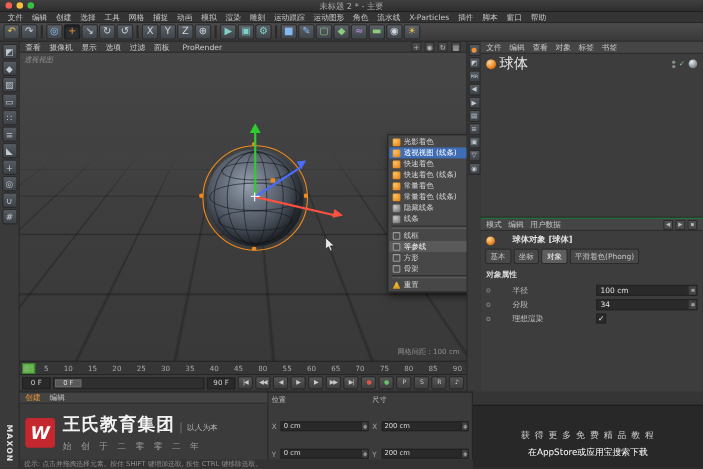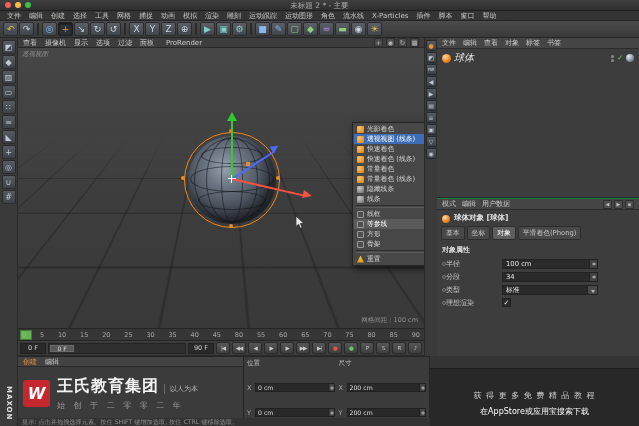--- a/index.html
+++ b/index.html
@@ -96,40 +96,40 @@
   .ssicon.ss-psr{font-size:4px;letter-spacing:-0.5px;}
   .ssicon.ic-o{color:#ef9234;}
 
   
   .objmgr{position:absolute;left:437px;top:38px;width:202px;height:160px;background:#3d3d3d;border-bottom:1px solid #282828;}
   .omhead{height:11px;background:#454545;border-bottom:1px solid #2c2c2c;display:flex;gap:7px;align-items:center;padding:0 5px;font-size:7px;}
   .omm{color:#c9c9c9;}
   .omrow{margin-top:3px;display:flex;align-items:center;gap:3px;padding:0 5px;height:12px;}
   .obj-icon{width:9px;height:9px;border-radius:50%;background:radial-gradient(circle at 35% 30%,#ffd9a0,#e8821e 60%,#9a5410);flex:none;}
   .obj-icon.small{width:8px;height:8px;}
-  .obj-label{font-size:10px;color:#e6e6e6;font-style:italic;}
+  .obj-label{font-size:13px;color:#e6e6e6;}
   .omright{margin-left:auto;display:flex;align-items:center;gap:3px;}
   .viscol{display:flex;flex-direction:column;gap:1px;}
   .vdot{width:3px;height:3px;border-radius:50%;background:#8a8a8a;}
   .omcheck{color:#7ec87e;font-size:7px;}
   .phongtag{width:8px;height:8px;border-radius:50%;background:radial-gradient(circle at 35% 30%,#dfe7ee,#7d8garbage) ;background:radial-gradient(circle at 35% 30%,#dfe7ee,#7d8globalerr);}
   .phongtag{background:radial-gradient(circle at 35% 30%,#e6ecf2,#7d8994 65%,#4c545c);}
 
   
   .attrmgr{position:abs olute;}
   .attrmgr{position:absolute;left:437px;top:198px;width:202px;height:158px;background:#3d3d3d;border-top:1px solid #15803d;}
   .amhead{height:11px;background:#454545;border-bottom:1px solid #2c2c2c;display:flex;gap:6px;align-items:center;padding:0 5px;font-size:7px;}
   .amnav{margin-left:auto;display:flex;gap:2px;}
   .amnavbtn{width:9px;height:9px;background:#4e4e4e;border:1px solid #2c2c2c;border-radius:1px;font-size:5px;color:#bbb;display:flex;align-items:center;justify-content:center;}
-  .amtitle{display:flex;gap:4px;align-items:flex-end;padding:3px 5px 1px 5px;font-size:7.5px;font-weight:bold;color:#e2e2e2;}
+  .amtitle{display:flex;gap:16px;align-items:flex-end;padding:3px 5px 1px 5px;font-size:7.5px;font-weight:bold;color:#e2e2e2;}
   .amtabs{display:flex;gap:2px;padding:2px 4px;}
   .atab{padding:1px 4px;background:#484848;border:1px solid #2c2c2c;border-radius:2px;font-size:6.8px;color:#c6c6c6;white-space:nowrap;}
   .atab.active{background:#5e5e5e;color:#fff;}
   .amsection{padding:3px 5px 2px 5px;font-size:7px;font-weight:bold;color:#d8d8d8;}
-  .aprop{display:flex;align-items:center;gap:0;padding:0 5px;height:13px;}
+  .aprop{display:flex;align-items:center;gap:20px;padding:0 5px;height:13px;}
   .adot{width:4px;height:4px;border:1px solid #7a7a7a;border-radius:50%;flex:none;}
   .aplabel{width:56px;font-size:7px;color:#c2c2c2;flex:none;}
   .pfield{width:96px;height:10px;background:#2a2a2a;border:1px solid #222;display:flex;align-items:center;padding:0 0 0 3px;font-size:6.8px;color:#e0e0e0;position:relative;}
   .pval{flex:1;}
   .spin{width:8px;height:100%;background:#424242;border-left:1px solid #222;position:relative;flex:none;}
   .spin::before{content:"";position:absolute;left:2px;top:2px;border-left:2.5px solid transparent;border-right:2.5px solid transparent;border-bottom:3px solid #9a9a9a;}
   .spin::after{content:"";position:absolute;left:2px;bottom:2px;border-left:2.5px solid transparent;border-right:2.5px solid transparent;border-top:3px solid #9a9a9a;}
   .selarrow{width:10px;height:100%;background:#4a4a4a;border-left:1px solid #222;position:relative;flex:none;}
   .selarrow::before{content:"";position:absolute;left:2.5px;top:4px;border-left:2.5px solid transparent;border-right:2.5px solid transparent;border-top:3.5px solid #bbb;}
   .checkbox{width:9px;height:9px;background:#2a2a2a;border:1px solid #222;color:#e8e8e8;font-size:7px;line-height:8px;text-align:center;}
@@ -479,28 +479,20 @@
         <span class="pval">100 cm</span>
         <span class="spin"></span>
       </div>
   </div>
   <div class="aprop">
     <span class="adot"></span>
     <span class="aplabel">分段</span>
     <div class="pfield">
         <span class="pval">34</span>
         <span class="spin"></span>
-      </div>
-  </div>
-  <div class="aprop">
-    <span class="adot"></span>
-    <span class="aplabel">类型</span>
-    <div class="pfield">
-        <span class="pval">标准</span>
-        <span class="selarrow"></span>
       </div>
   </div>
   <div class="aprop">
     <span class="adot"></span>
     <span class="aplabel">理想渲染</span>
     <div class="checkbox"><span>✓</span></div>
   </div>
 </div>
 
 <div class="matpanel">

